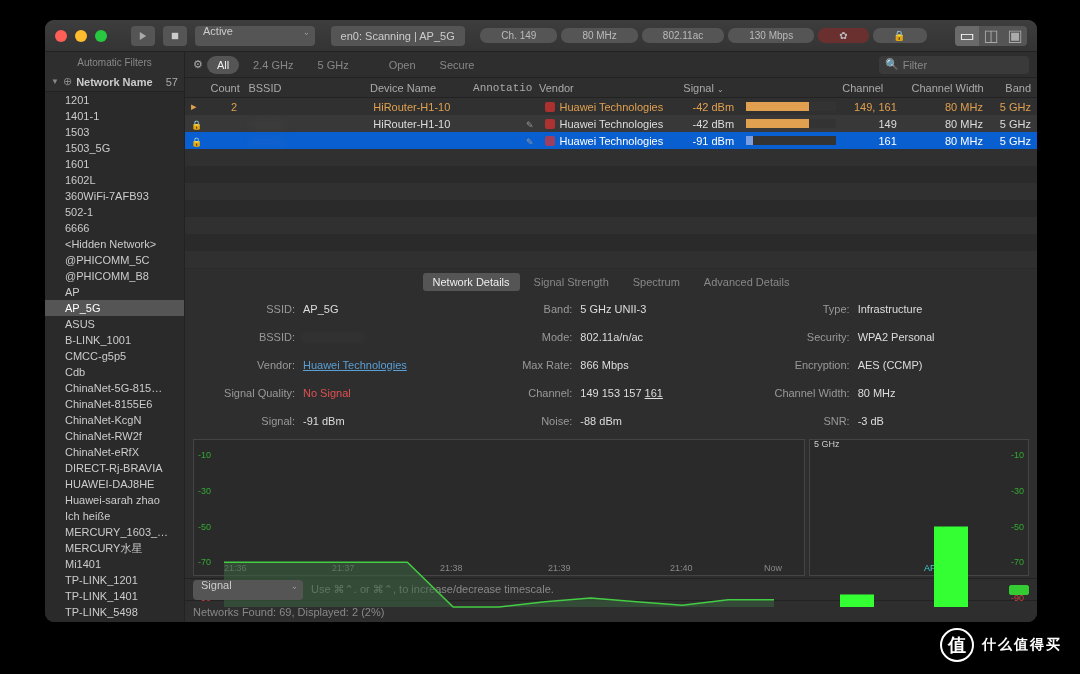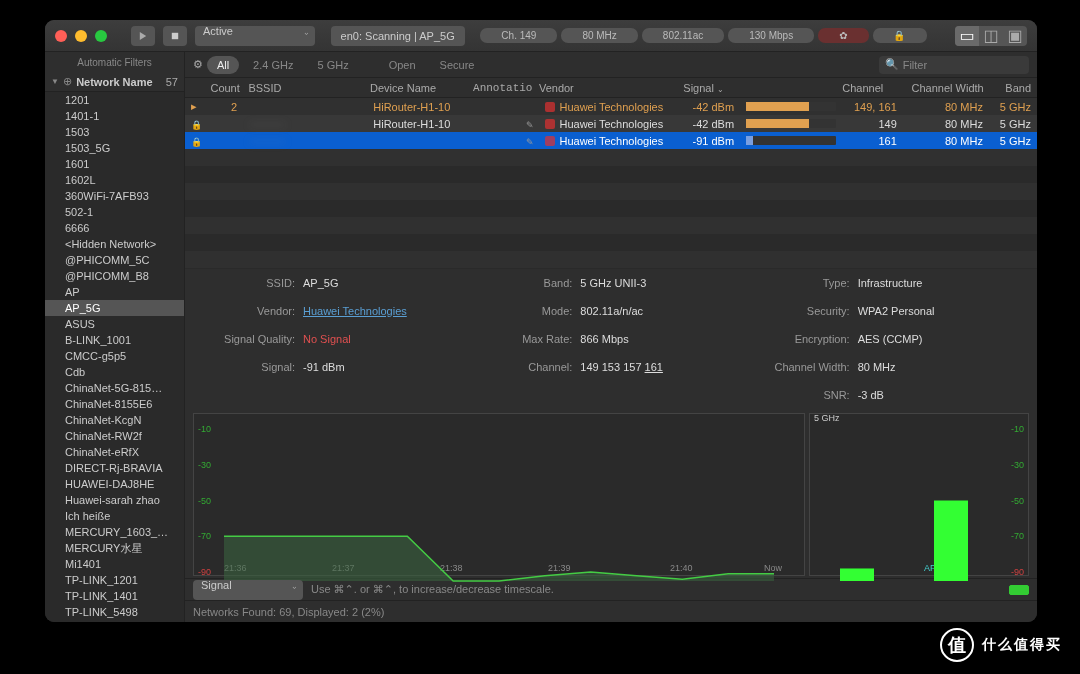--- a/index.html
+++ b/index.html
@@ -269,28 +269,38 @@
             </div>
             <div class="td r" style="width: 60px;">-91 dBm</div>
             <div class="td" style="width: 100px;"><span class="sigbar"><span class="sigfill blue" style="width:8%"></span></span></div>
             <div class="td r" style="width: 70px;">161</div>
             <div class="td r" style="width: 90px;">80 MHz</div>
             <div class="td r" style="width: 50px;">5 GHz</div>
           </div>
         </div>
       <div class="stripes"></div>
 
+      <div class="dtabs">
+        <span class="dtab on">Network Details</span>
+        <span class="dtab">Signal Strength</span>
+        <span class="dtab">Spectrum</span>
+        <span class="dtab">Advanced Details</span>
+      </div>
 
       <div class="details" id="details">
           <div class="dcol">
             <div class="drow">
               <div class="dk">SSID:</div>
               <div class="dv">AP_5G</div>
             </div>
             <div class="drow">
+              <div class="dk">BSSID:</div>
+              <div class="dv blur">·· ·· ·· ·· ·· ··</div>
+            </div>
+            <div class="drow">
               <div class="dk">Vendor:</div>
               <div class="dv link">Huawei Technologies</div>
             </div>
             <div class="drow">
               <div class="dk">Signal Quality:</div>
               <div class="dv red">No Signal</div>
             </div>
             <div class="drow">
               <div class="dk">Signal:</div>
               <div class="dv">-91 dBm</div>
@@ -305,20 +315,24 @@
               <div class="dk">Mode:</div>
               <div class="dv">802.11a/n/ac</div>
             </div>
             <div class="drow">
               <div class="dk">Max Rate:</div>
               <div class="dv">866 Mbps</div>
             </div>
             <div class="drow">
               <div class="dk">Channel:</div>
               <div class="dv">149 153 157 <u>161</u></div>
+            </div>
+            <div class="drow">
+              <div class="dk">Noise:</div>
+              <div class="dv">-88 dBm</div>
             </div>
           </div>
           <div class="dcol">
             <div class="drow">
               <div class="dk">Type:</div>
               <div class="dv">Infrastructure</div>
             </div>
             <div class="drow">
               <div class="dk">Security:</div>
               <div class="dv">WPA2 Personal</div>

